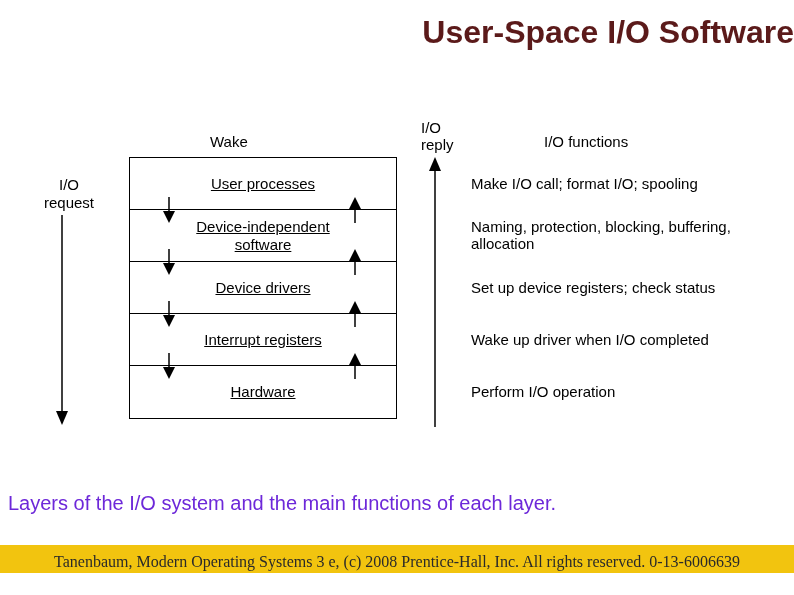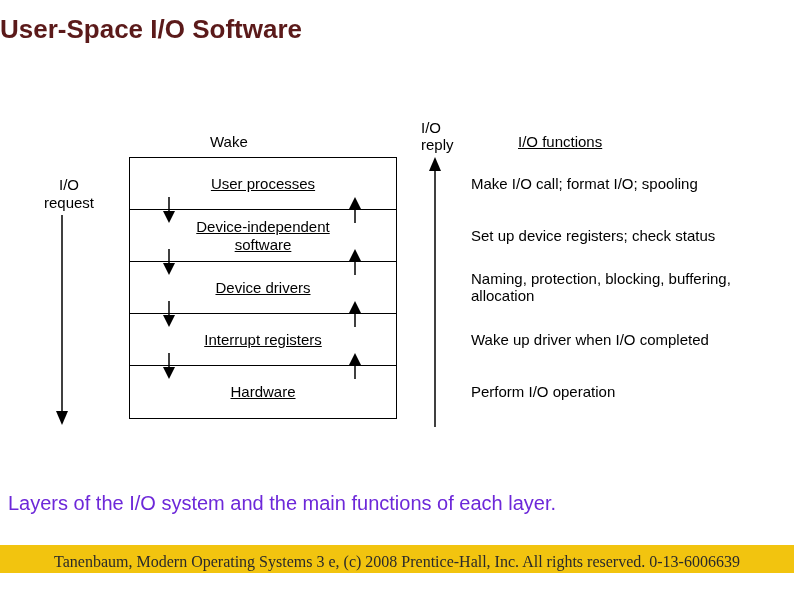--- a/index.html
+++ b/index.html
@@ -5,39 +5,39 @@
   * { box-sizing: border-box; margin: 0; padding: 0; }
   body {
     width: 794px;
     height: 595px;
     background: #fff;
     font-family: Arial, Helvetica, sans-serif;
     position: relative;
     overflow: hidden;
   }
   .title {
-    text-align: left;
-    font-size: 26px;
+    text-align: right;
+    font-size: 32px;
     font-weight: bold;
     color: #5b1a1a;
     padding-top: 14px;
   }
   .diagram {
     position: absolute;
     top: 105px;
     left: 0;
     width: 794px;
     height: 330px;
     font-family: Helvetica, Arial, sans-serif;
     font-size: 15px;
     color: #000;
   }
   .hdr-layer   { position: absolute; left: 210px; top: 28px; }
   .hdr-reply   { position: absolute; left: 421px; top: 14px; }
-  .hdr-funcs   { position: absolute; left: 518px; top: 28px; text-decoration: underline; }
+  .hdr-funcs   { position: absolute; left: 544px; top: 28px; }
   .io-req      { position: absolute; left: 44px;  top: 71px; text-align: center; line-height: 1.2; }
 
   .stack {
     position: absolute;
     left: 129px;
     top: 52px;
     width: 268px;
     border: 1.5px solid #000;
     text-decoration: underline;
   }
@@ -155,22 +155,22 @@
   <div class="stack">
     <div class="row">User processes</div>
     <div class="row">Device-independent<br>software</div>
     <div class="row">Device drivers</div>
     <div class="row">Interrupt registers</div>
     <div class="row">Hardware</div>
   </div>
 
   <div class="funcs">
     <div class="func">Make I/O call; format I/O; spooling</div>
+    <div class="func">Naming, protection, blocking, buffering, allocation</div>
     <div class="func">Set up device registers; check status</div>
-    <div class="func">Naming, protection, blocking, buffering, allocation</div>
     <div class="func">Wake up driver when I/O completed</div>
     <div class="func">Perform I/O operation</div>
   </div>
 
 </div>
 
 <div class="caption">Layers of the I/O system and the main functions of each layer.</div>
 
 <div class="footer-bar"></div>
 <div class="footer-text">Tanenbaum, Modern Operating Systems 3 e, (c) 2008 Prentice-Hall, Inc. All rights reserved. 0-13-6006639</div>

